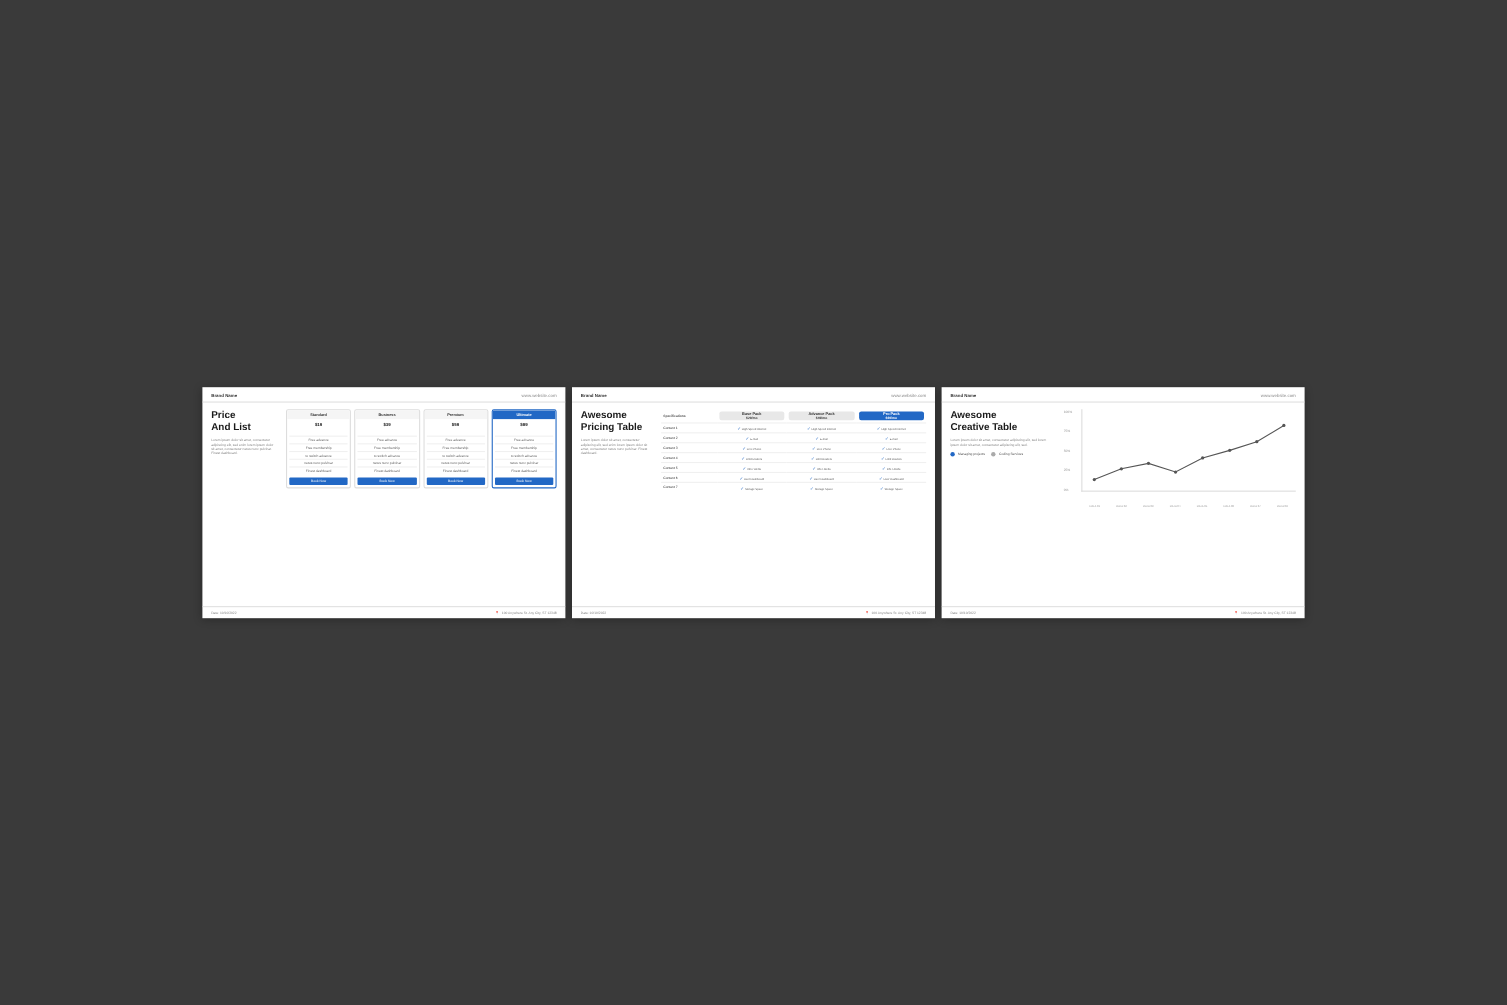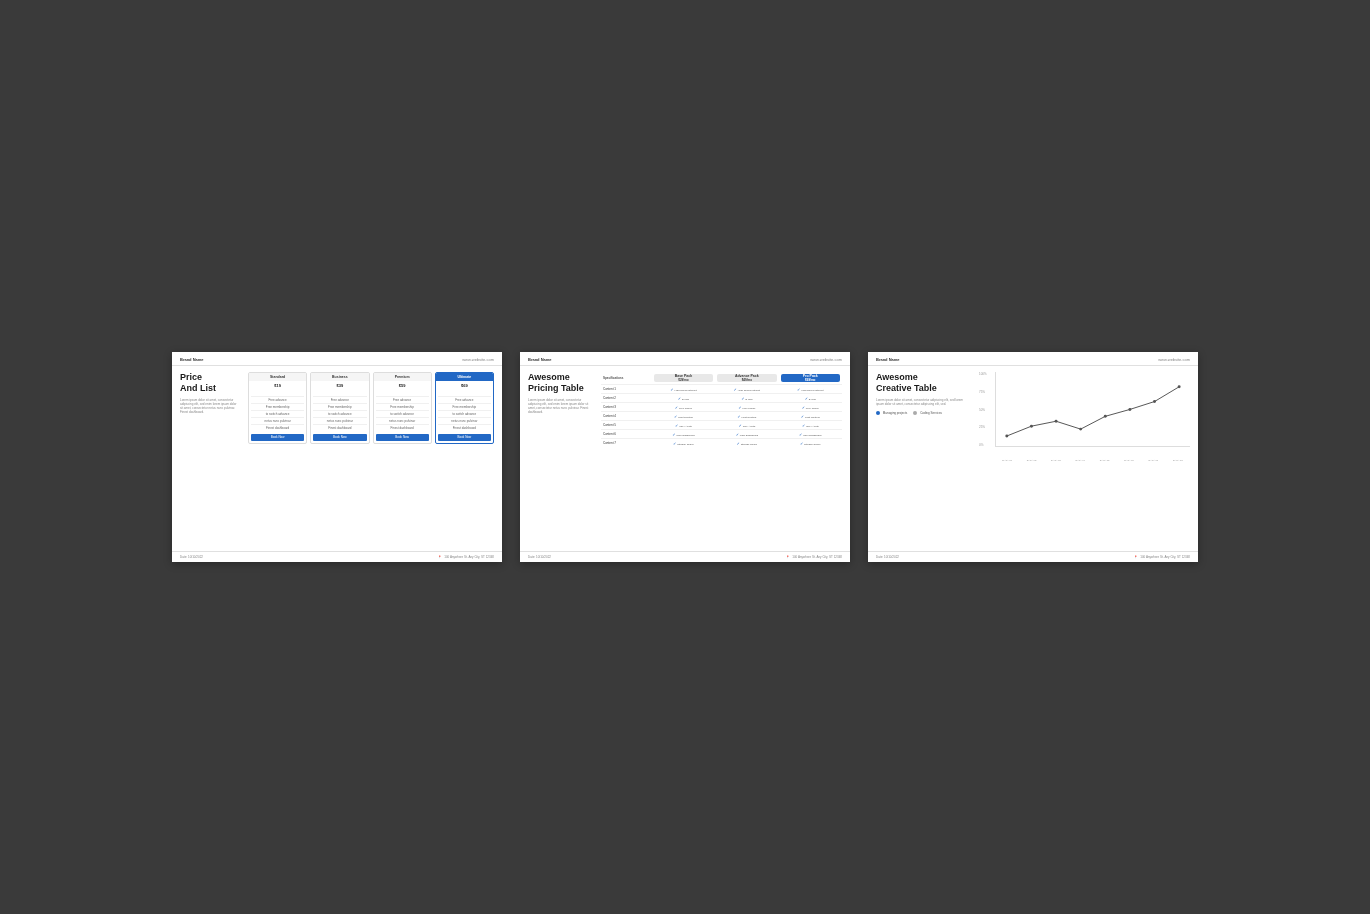--- a/index.html
+++ b/index.html
@@ -9,21 +9,21 @@
       width: 1370px;
       height: 914px;
       display: flex;
       align-items: center;
       justify-content: center;
       font-family: Arial, sans-serif;
     }
 
     .slides-container {
       display: flex;
-      gap: 18px;
+      gap: 6px;
       padding: 20px;
     }
 
     .slide {
       background: #ffffff;
       width: 330px;
       height: 210px;
       box-shadow: 0 2px 8px rgba(0,0,0,0.3);
       position: relative;
       overflow: hidden;

